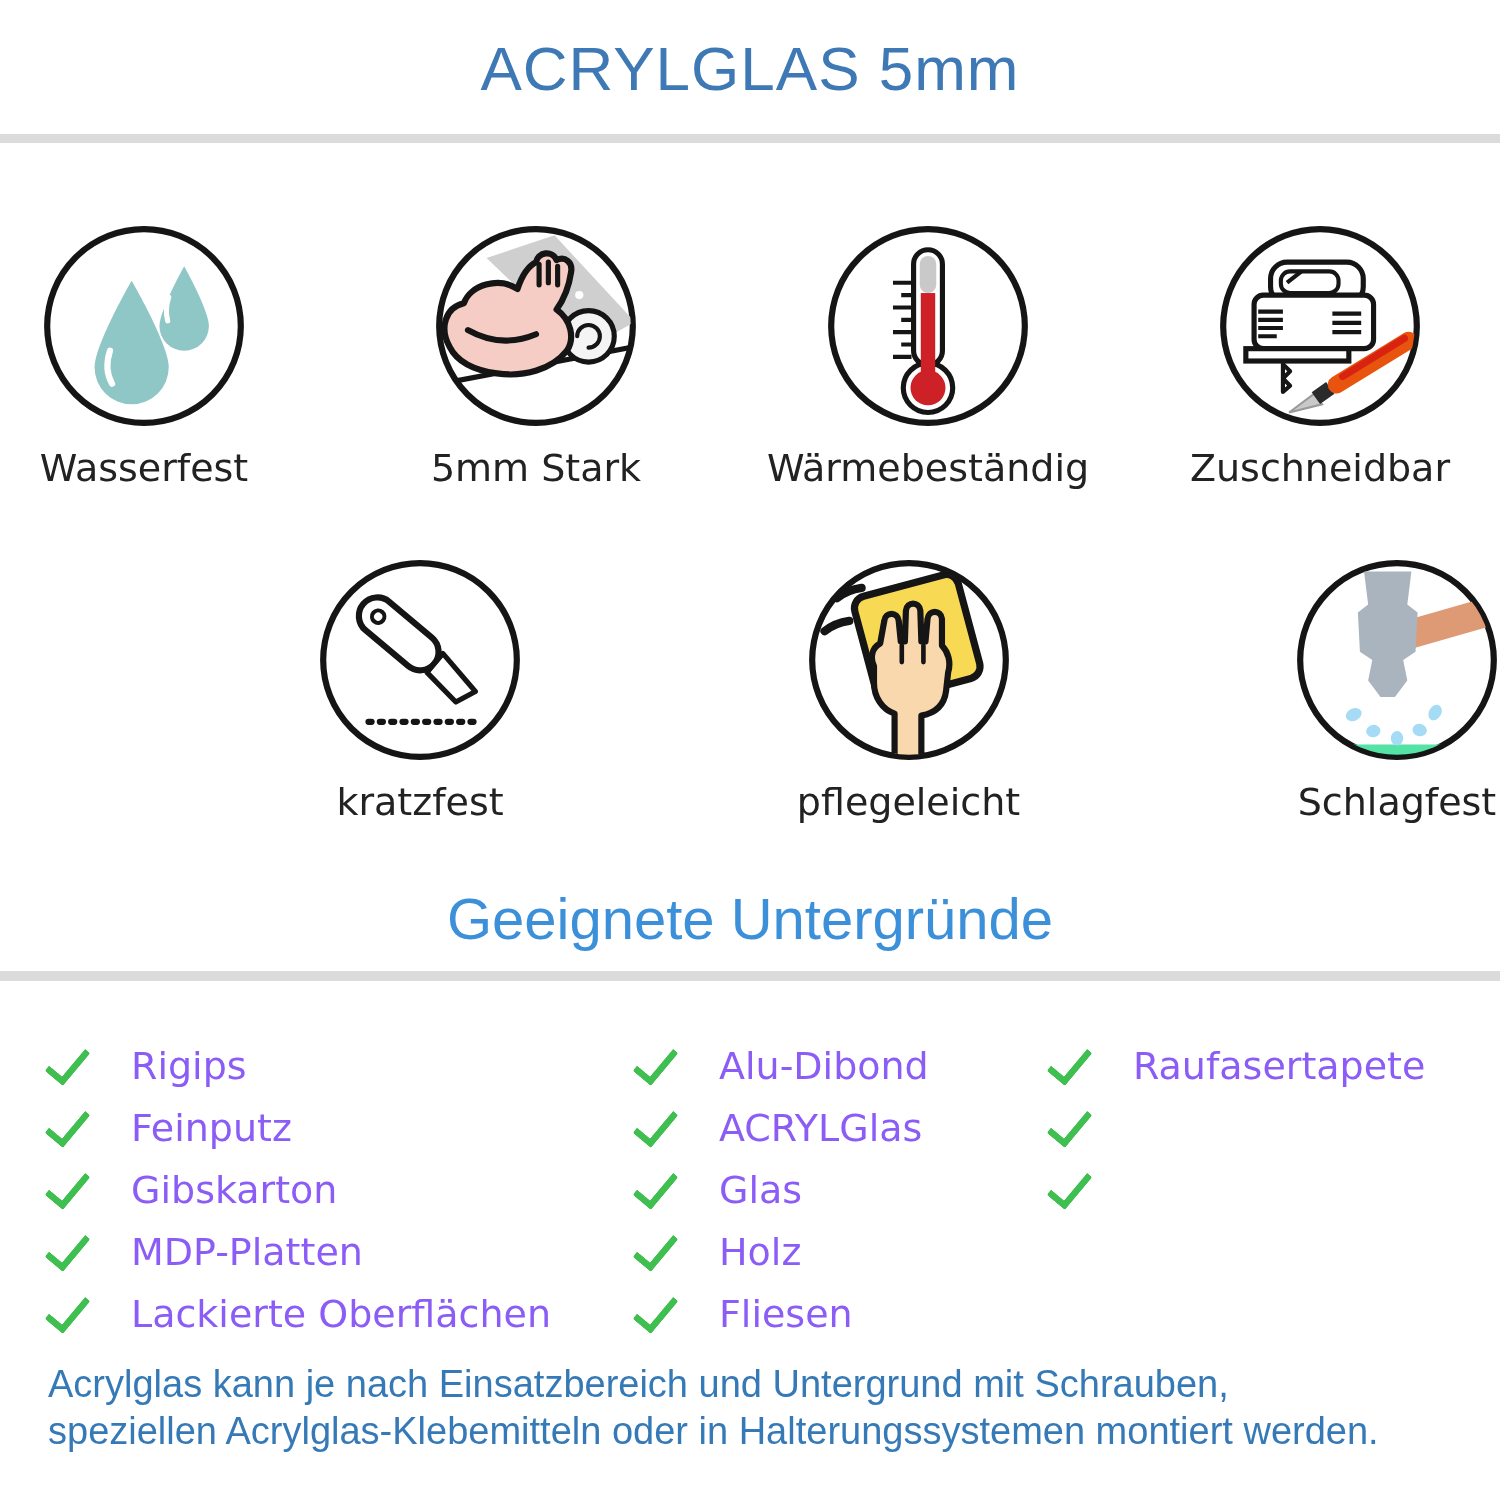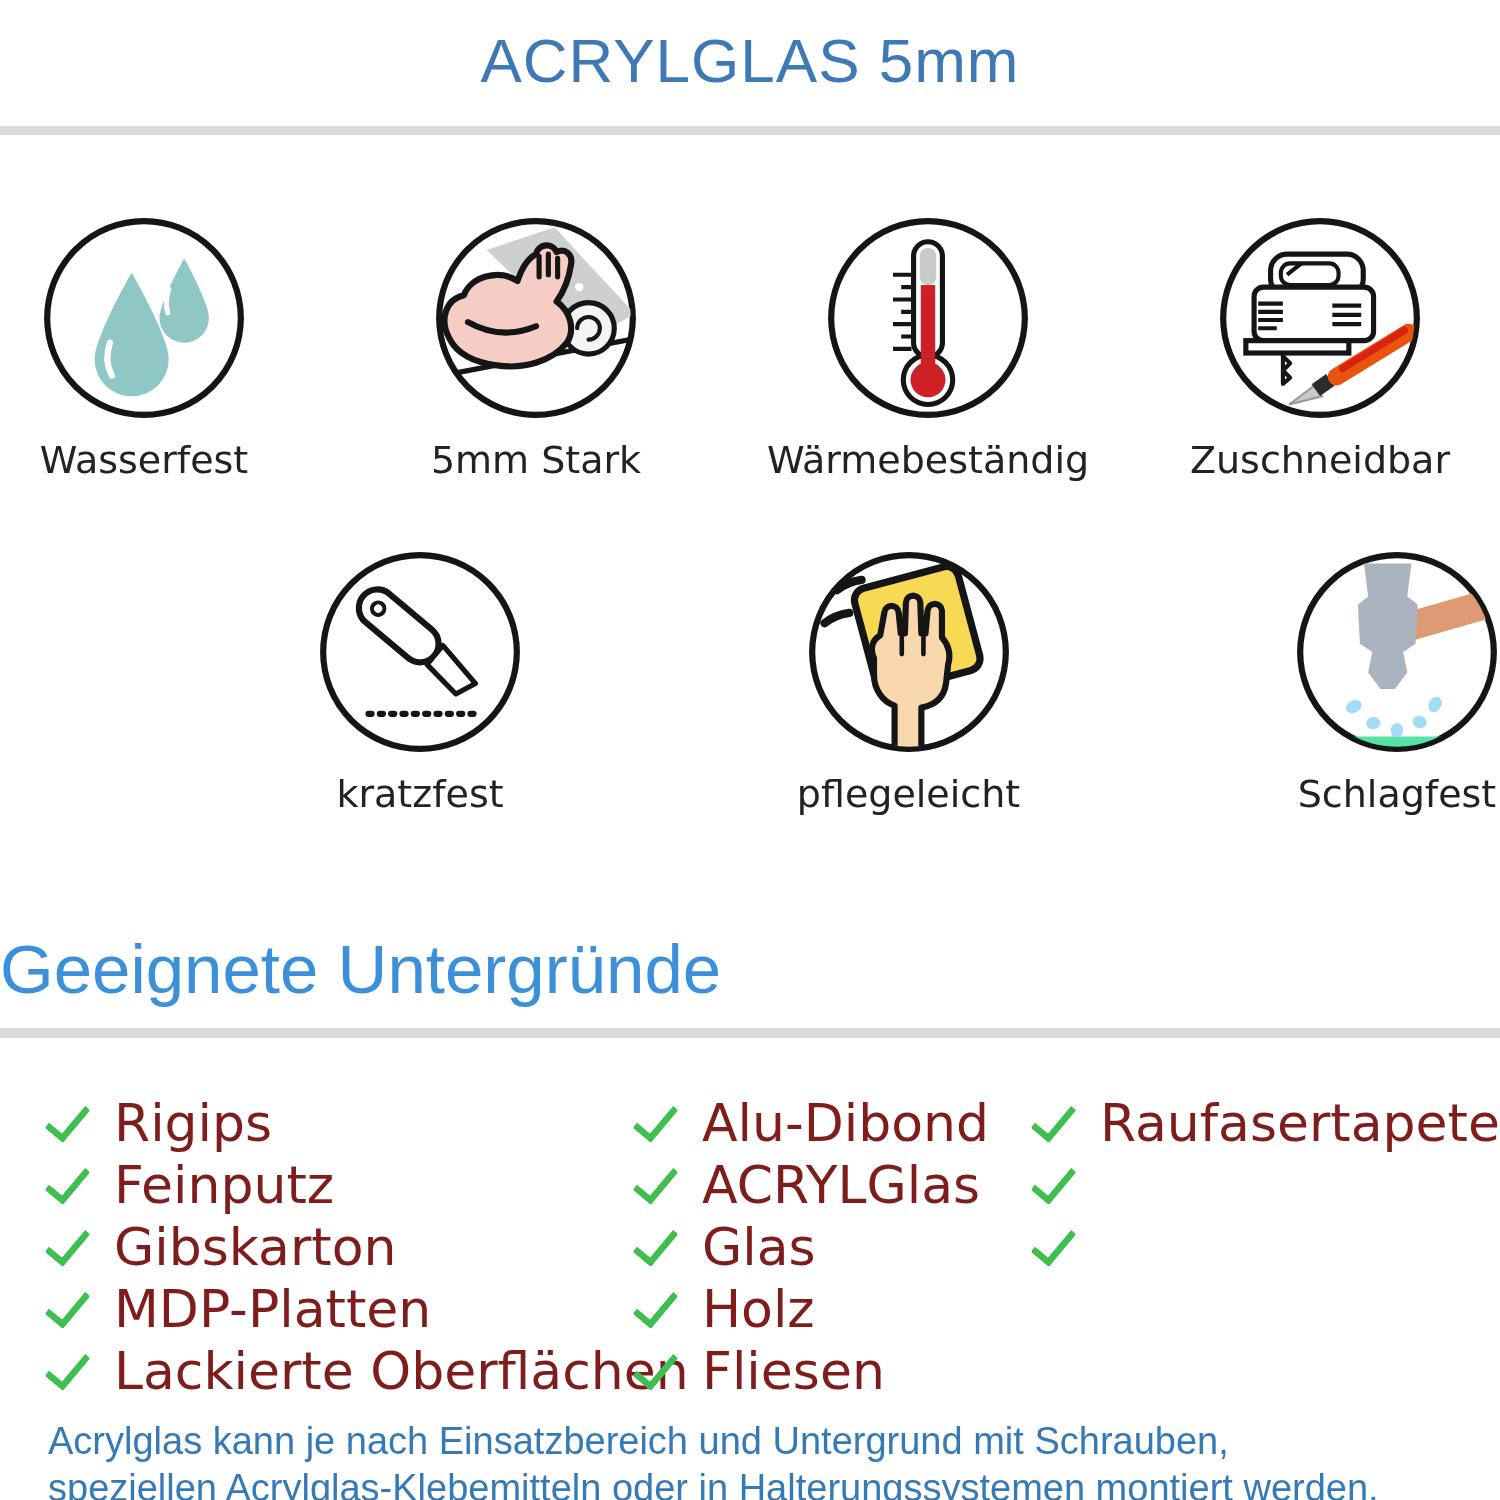--- a/index.html
+++ b/index.html
@@ -14,21 +14,21 @@
   *{margin:0;padding:0;box-sizing:border-box;}
   html,body{background:#fff;}
   .canvas{
     position:relative;
     width:1500px;height:1500px;
     background:#fff;overflow:hidden;
     font-family:"DejaVu Sans",sans-serif;
     color:var(--ink);
   }
   h1.page-title{
-    margin-top:28px;
+    margin-top:36px;
     text-align:center;
     font-family:"Liberation Sans",sans-serif;
     font-weight:500;
     font-size:62px;line-height:1.05;
     color:var(--title-blue);
     letter-spacing:1px;
   }
   .bar{width:1500px;height:9px;background:var(--bar-gray);}
   .bar-top{margin-top:33px;}
   .bar-section{margin-top:20px;height:10px;}
@@ -38,43 +38,43 @@
   .feature{width:206px;display:flex;flex-direction:column;align-items:center;}
   .circle{width:206px;height:206px;}
   .circle svg{display:block;width:206px;height:206px;}
   .feat-label{
     margin-top:18px;
     font-size:38px;line-height:1.15;
     color:#222;white-space:nowrap;
     text-align:center;
   }
   h2.section-title{
-    margin-top:116px;
-    text-align:left;
+    margin-top:63px;
+    text-align:center;
     font-family:"Liberation Sans",sans-serif;
     font-weight:500;
-    font-size:69px;line-height:1.1;
+    font-size:58px;line-height:1.1;
     color:var(--section-blue);
   }
   .substrates{display:flex;margin-top:54px;padding-left:38px;}
   .substrates ul{list-style:none;}
   .col1{width:588px;}
   .col2{width:414px;}
   .col3{flex:1;}
   .substrates li{display:flex;align-items:center;height:62px;}
   .check{position:relative;width:58px;height:52px;flex:none;margin-right:18px;}
   .check::after{
     content:"";position:absolute;left:8px;top:10px;
     width:36px;height:17px;
     border-left:7px solid var(--green);
     border-bottom:7px solid var(--green);
     border-radius:3px;
     transform:rotate(-50deg);
   }
-  .sub-label{font-size:52px;color:#7f1d1d;white-space:nowrap;}
+  .sub-label{font-size:38px;color:#8b5cf6;white-space:nowrap;margin-left:17px;}
   .footer-note{
     margin-top:16px;
     padding-left:48px;
     font-family:Liberation Sans, sans-serif;
     font-size:38px;line-height:47px;
     color:var(--footer-blue);
     white-space:nowrap;
   }
 </style>
 </head>

